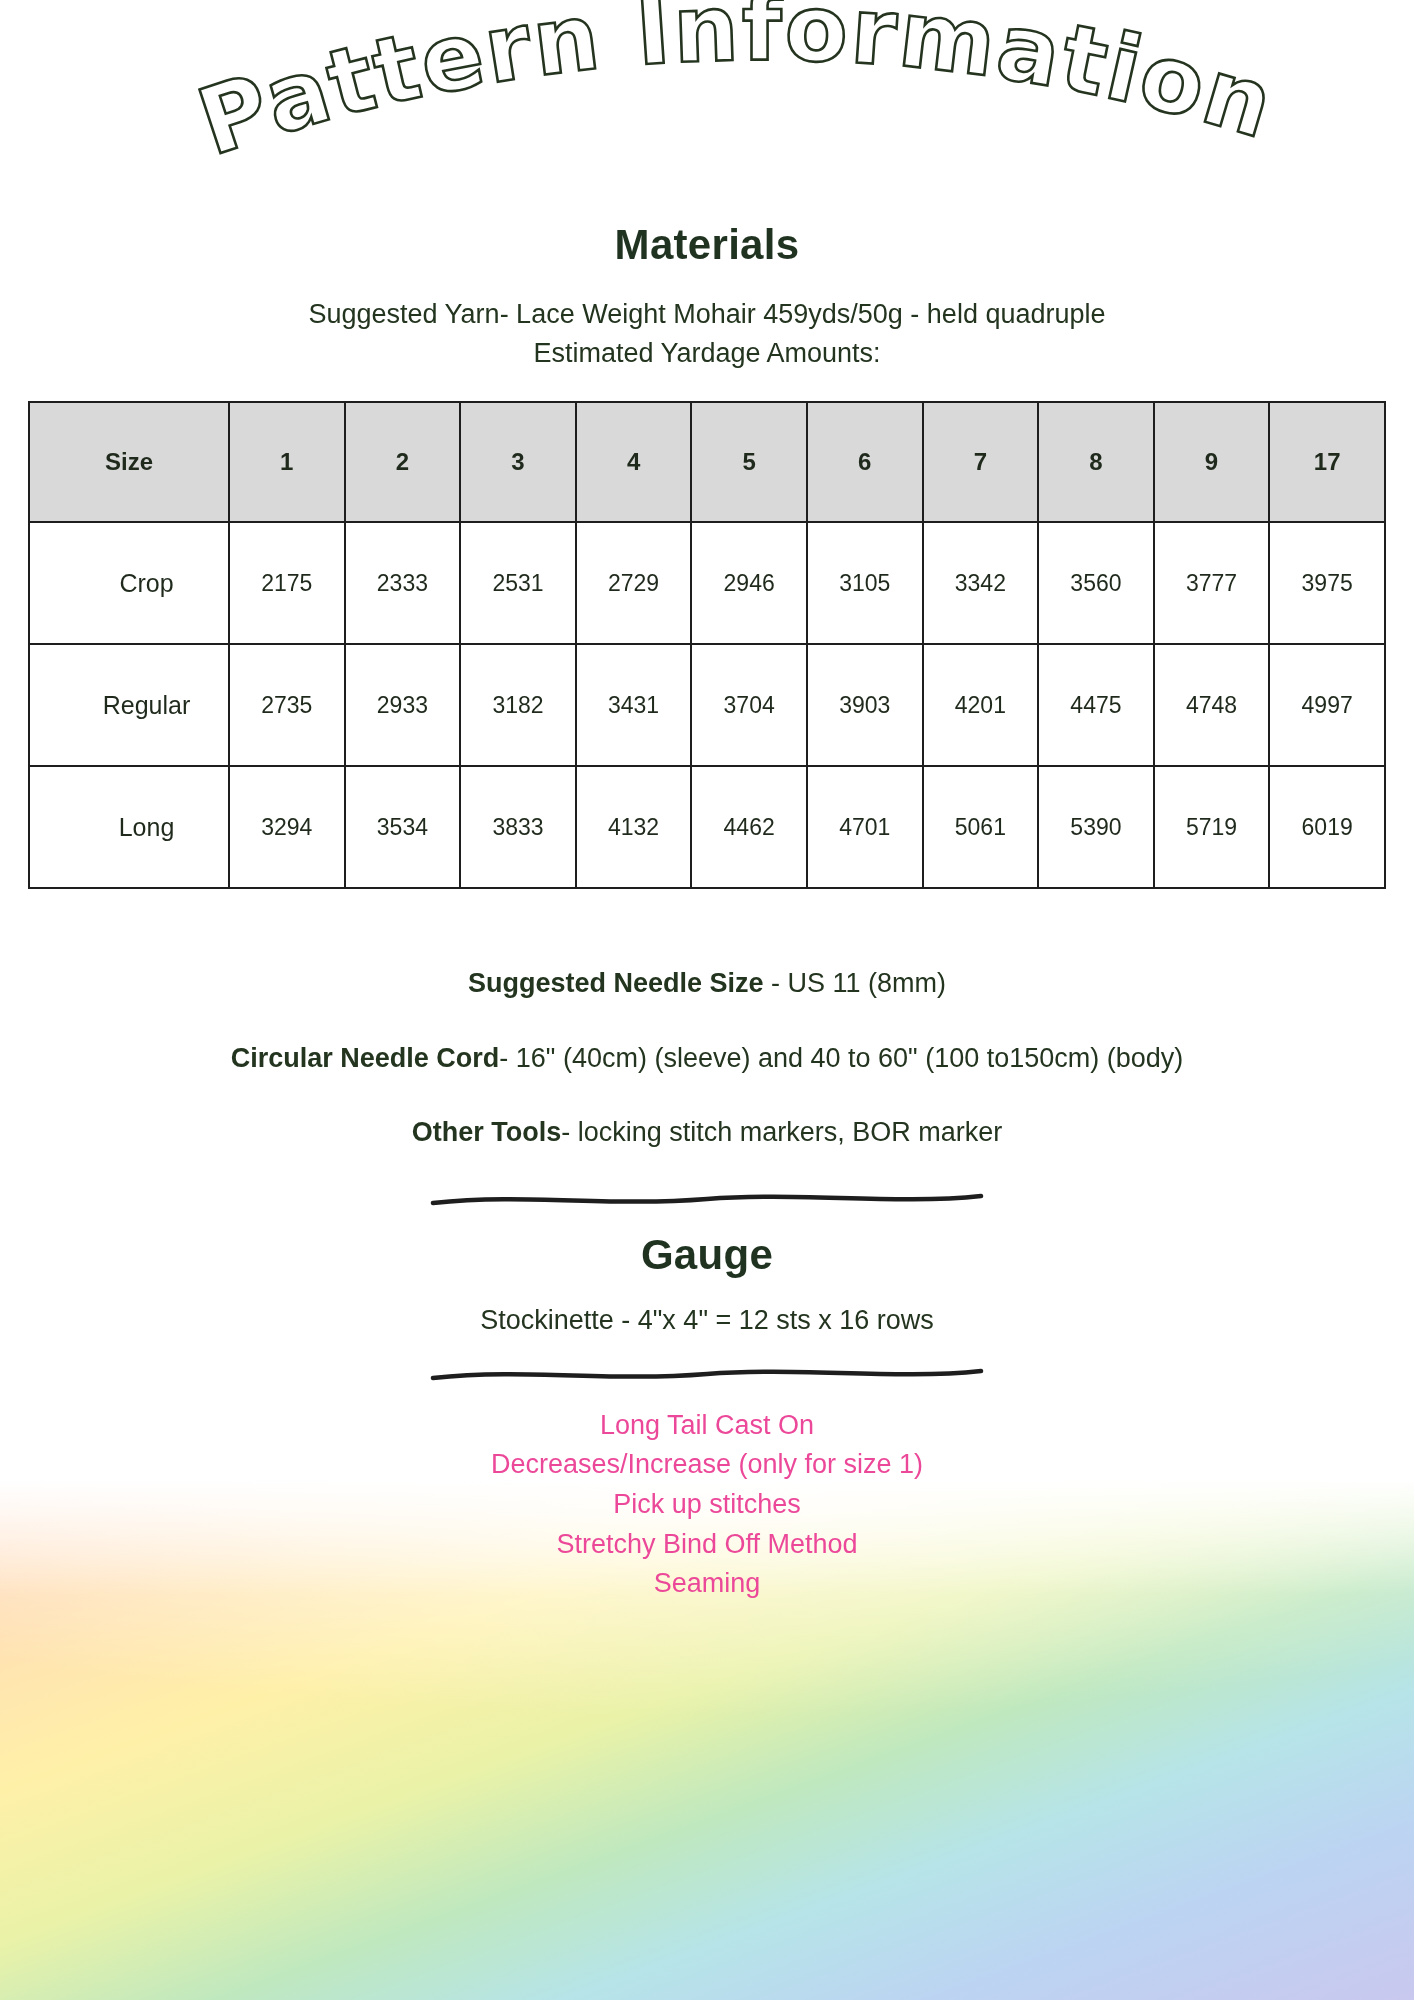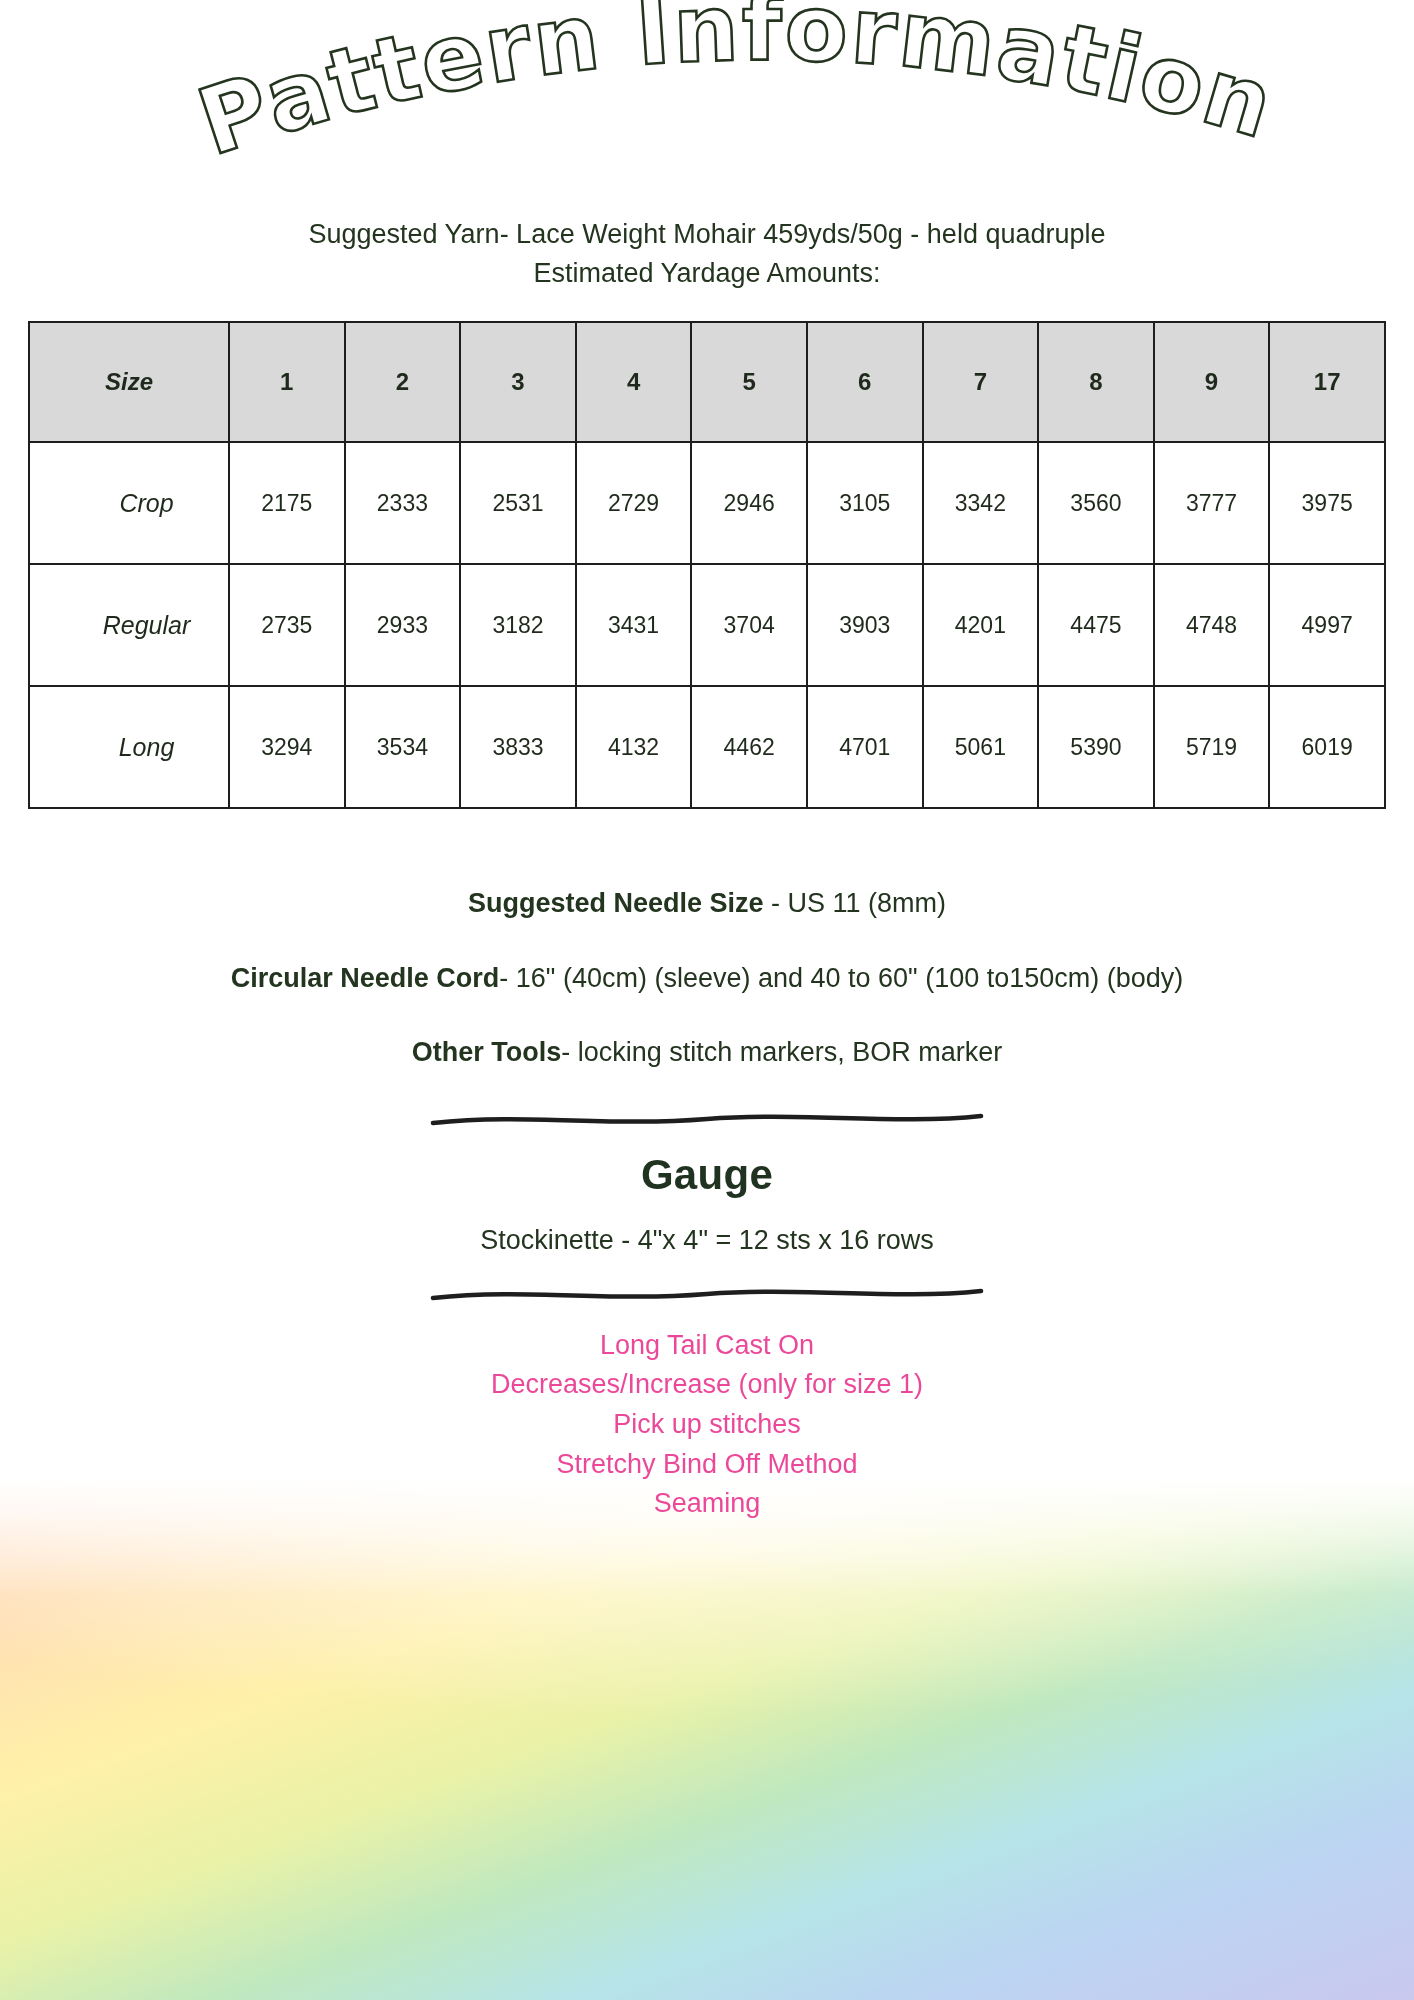--- a/index.html
+++ b/index.html
@@ -109,21 +109,20 @@
   }
   table.yardage thead th {
     background: #d9d9d9;
     font-weight: bold;
     font-size: 24px;
     height: 116px;
   }
   table.yardage th.rowlab,
   table.yardage thead th.rowlab {
     width: 196px;
-    font-style: italic;
   }
   table.yardage tbody th.rowlab {
     background: #ffffff;
     font-weight: normal;
     font-size: 25px;
     padding-left: 36px;
   }
 
   .spec {
     text-align: center;
@@ -168,20 +167,21 @@
     <svg class="title-svg" viewBox="0 0 1414 215" xmlns="http://www.w3.org/2000/svg">
       <defs>
         <path id="arc" d="M 95,190 Q 707,-60 1325,170" fill="none"></path>
       </defs>
       <text>
         <textPath href="#arc" startOffset="50%" text-anchor="middle">Pattern Information</textPath>
       </text>
     </svg>
   </div>
 
+  <h2 class="section">Materials</h2>
 
   <p class="lead">
     <b>Suggested Yarn</b><span>- Lace Weight Mohair 459yds/50g - held quadruple</span><br>
     <span>Estimated Yardage Amounts:</span>
   </p>
 
   <table class="yardage">
     <thead>
       <tr>
         <th class="rowlab">Size</th>

